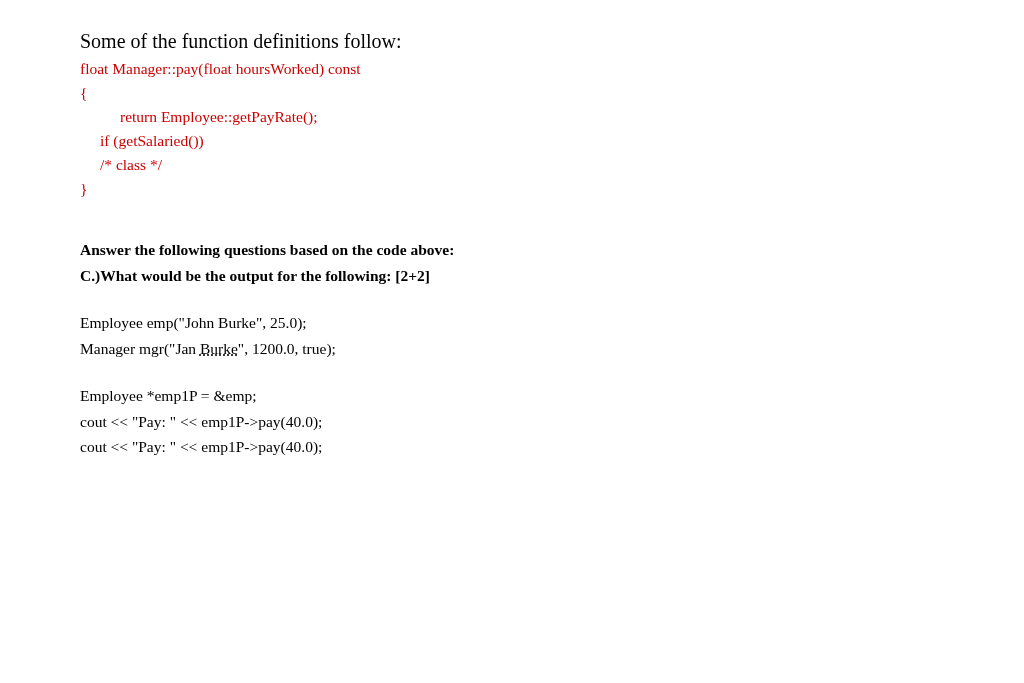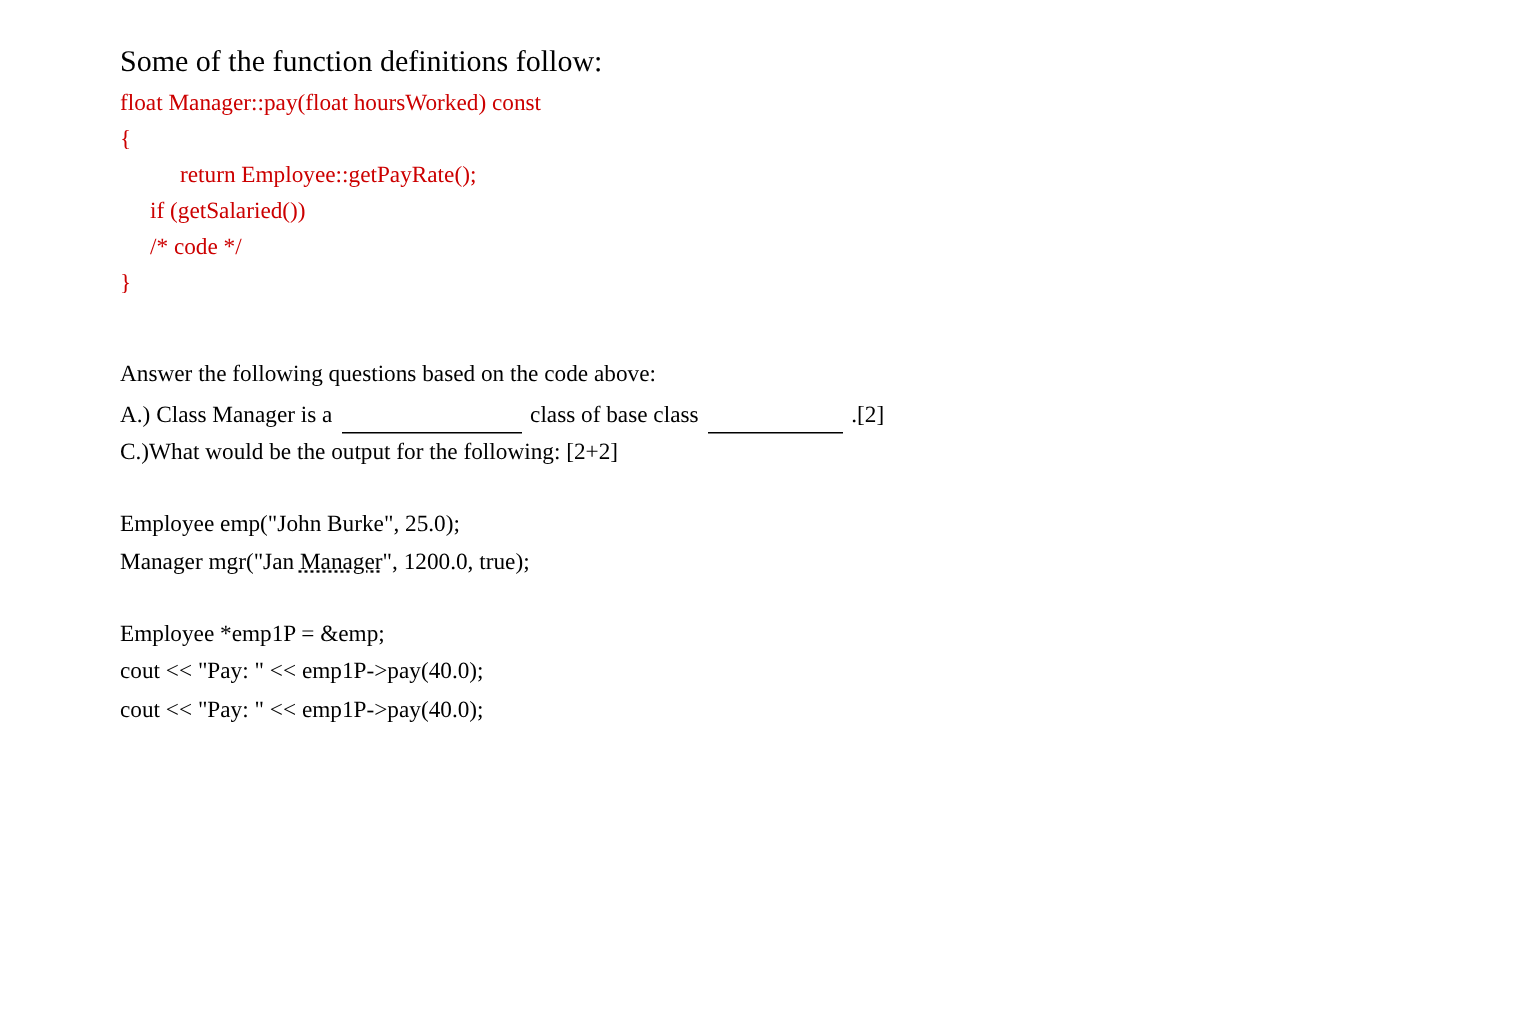--- a/index.html
+++ b/index.html
@@ -42,20 +42,21 @@
     }
 
     .intro-text {
       font-size: 20px;
       color: #000000;
       margin-bottom: 4px;
     }
 
     .questions-section {
       margin-top: 36px;
+      font-weight: bold;
     }
 
     .question-line {
       font-size: 15.5px;
       color: #000000;
       line-height: 1.65;
     }
 
     .blank {
       display: inline-block;
@@ -97,42 +98,35 @@
 
 <div class="content-wrapper">
 
   <p class="intro-text">Some of the function definitions follow:</p>
 
   <div class="code-block">
     <div class="code-line">float Manager::pay(float hoursWorked) const</div>
     <div class="code-line">{</div>
     <div class="code-line indent-2">return Employee::getPayRate();</div>
     <div class="code-line indent-1">if (getSalaried())</div>
-    <div class="code-line indent-1">/* code */</div>
+    <div class="code-line indent-1">/* class */</div>
     <div class="code-line">}</div>
   </div>
 
   <div class="questions-section">
     <p class="question-line">Answer the following questions based on the code above:</p>
 
-    <p class="question-line">
-      <span>A.) Class Manager is a</span>
-      <span class="blank">&nbsp;&nbsp;&nbsp;&nbsp;&nbsp;&nbsp;&nbsp;&nbsp;&nbsp;&nbsp;&nbsp;&nbsp;&nbsp;</span>
-      <span> class of base class </span>
-      <span class="blank-short">&nbsp;&nbsp;&nbsp;&nbsp;&nbsp;&nbsp;&nbsp;&nbsp;&nbsp;</span>
-      <span>.[2]</span>
-    </p>
 
 
     <p class="question-line">C.)What would be the output for the following: [2+2]</p>
   </div>
 
   <div class="code-section">
     <p class="code-text">Employee <span class="emp-underline">emp</span>("John Burke", 25.0);</p>
-    <p class="code-text">Manager mgr("Jan <span class="underline-dotted">Manager</span>", 1200.0, true);</p>
+    <p class="code-text">Manager mgr("Jan <span class="underline-dotted">Burke</span>", 1200.0, true);</p>
   </div>
 
   <div class="code-section">
     <p class="code-text">Employee *<span class="emp-underline">emp1P</span> = &amp;<span class="emp-underline">emp</span>;</p>
     <p class="code-text">cout &lt;&lt; "Pay: " &lt;&lt; <span class="emp-underline">emp1P</span>-&gt;pay(40.0);</p>
     <p class="code-text" style="padding-left: 0;">cout &lt;&lt; "Pay: " &lt;&lt; <span class="emp-underline">emp1P</span>-&gt;pay(40.0);</p>
   </div>
 
 </div>
 

